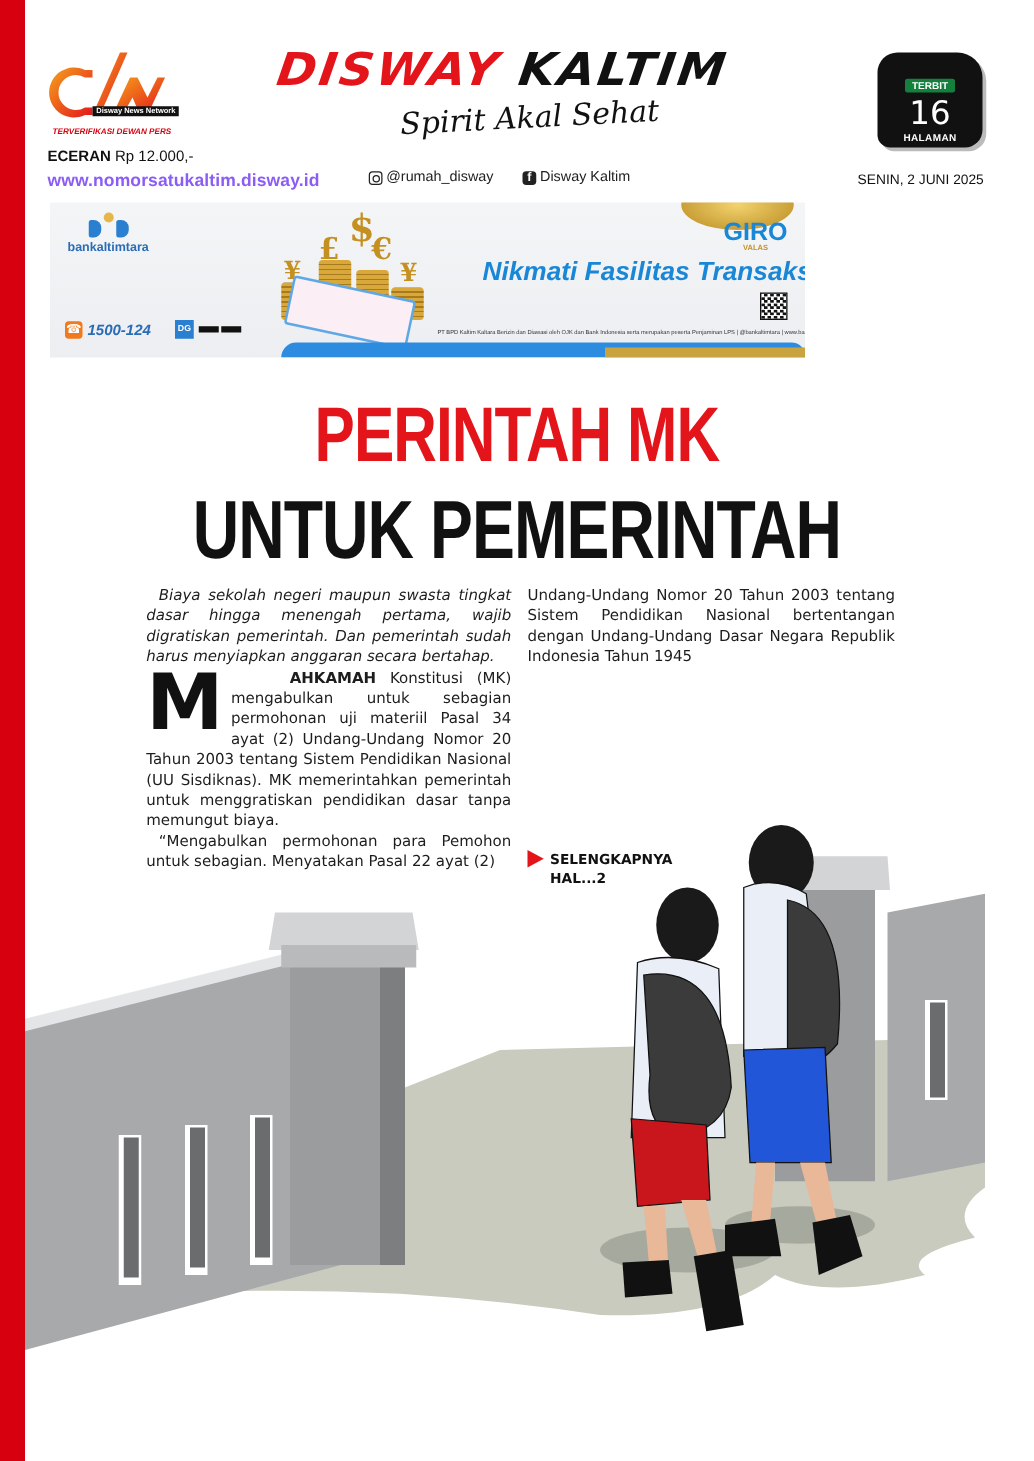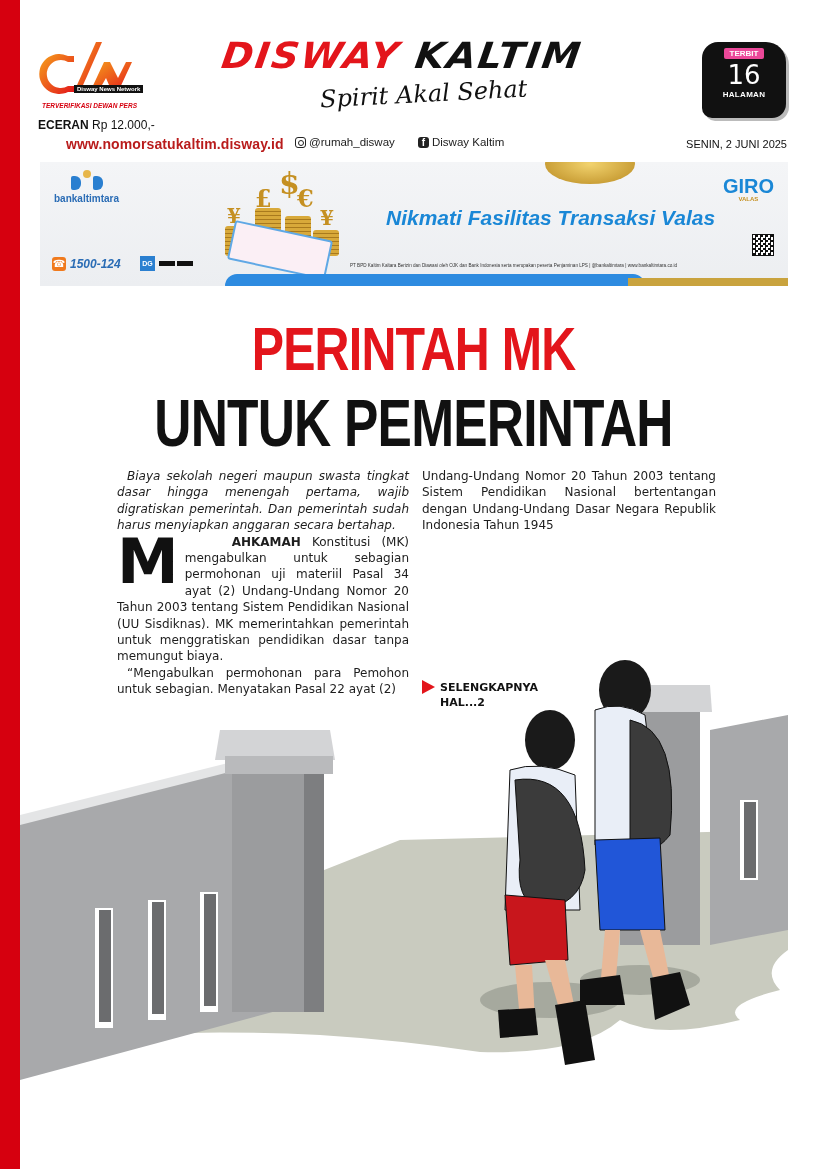--- a/index.html
+++ b/index.html
@@ -7,41 +7,41 @@
   body { position: relative; font-family: "Liberation Sans", sans-serif; color: #1a1a1a; }
 
   .red-bar { position: absolute; left: 0; top: 0; width: 20px; height: 1169px; background: #d6000f; }
 
   
   .logo { position: absolute; left: 38px; top: 38px; width: 100px; height: 80px; }
   .logo-network { position: absolute; left: 74px; top: 85px; background: #111; color: #fff; font-size: 6px; font-weight: bold; padding: 1px 3px; white-space: nowrap; }
   .logo-verified { position: absolute; left: 42px; top: 102px; color: #d6000f; font-size: 6.5px; font-style: italic; font-weight: bold; white-space: nowrap; }
   .price { position: absolute; left: 38px; top: 118px; font-size: 12px; color: #111; }
   .price b { font-weight: bold; }
-  .website { position: absolute; left: 38px; top: 136px; font-size: 14px; font-weight: bold; color: #b91c1c; letter-spacing: 0.1px; margin-left: 28px; }
+  .website { position: absolute; left: 38px; top: 136px; font-size: 14px; font-weight: bold; color: #8b5cf6; letter-spacing: 0.1px; }
 
   .title { position: absolute; left: 222px; top: 34px; font-family: "DejaVu Sans", sans-serif; font-weight: bold; font-style: italic; font-size: 38px; letter-spacing: 2px; transform: skewX(-8deg) scaleY(0.95); white-space: nowrap; }
   .title .red { color: #e3151b; }
   .title .black { color: #111; }
   .tagline { position: absolute; left: 320px; top: 80px; font-family: "DejaVu Serif", serif; font-style: italic; font-size: 24px; color: #111; transform: rotate(-3deg); white-space: nowrap; }
 
   .social { position: absolute; top: 136px; font-size: 11.5px; color: #222; display: flex; align-items: center; gap: 3px; }
   .social .ico { display: inline-block; width: 11px; height: 11px; border-radius: 3px; border: 1.6px solid #222; position: relative; }
   .social .ico.ig::after { content: ""; position: absolute; left: 2px; top: 2px; width: 4px; height: 4px; border: 1.2px solid #222; border-radius: 50%; }
   .social .ico.fb { background: #222; border: none; color: #fff; font-size: 10px; font-weight: bold; text-align: center; line-height: 12px; }
 
   .badge { position: absolute; left: 702px; top: 42px; width: 84px; height: 76px; background: #111; border-radius: 16px 20px 14px 10px; box-shadow: 3px 3px 0 #bbb; text-align: center; color: #fff; }
-  .badge .terbit { display: inline-block; margin-top: 6px; background: #ec4899; color: #fff; font-size: 8px; font-weight: bold; padding: 1px 6px; border-radius: 2px; }
+  .badge .terbit { display: inline-block; margin-top: 21px; background: #15803d; color: #fff; font-size: 8px; font-weight: bold; padding: 1px 6px; border-radius: 2px; }
   .badge .num { font-size: 26px; font-weight: normal; line-height: 30px; font-family: "DejaVu Sans", sans-serif; }
   .badge .hal { font-size: 8px; font-weight: bold; letter-spacing: 0.3px; }
   .date { position: absolute; right: 40px; top: 138px; font-size: 11px; color: #111; }
   .date b { font-weight: normal; }
 
   
-  .ad { position: absolute; left: 40px; top: 162px; width: 748px; height: 124px; background: linear-gradient(180deg, #f4f5f7 0%, #eceef1 100%); overflow: hidden; }
+  .ad { position: absolute; left: 40px; top: 162px; width: 604px; height: 124px; background: linear-gradient(180deg, #f4f5f7 0%, #eceef1 100%); overflow: hidden; }
   .ad .bank-logo { position: absolute; left: 14px; top: 14px; text-align: center; }
   .ad .bank-logo .mark { display: flex; justify-content: center; gap: 2px; margin-bottom: 3px; }
   .ad .bank-logo .mark span { width: 10px; height: 14px; background: #2a7fd0; border-radius: 2px 6px 6px 2px; }
   .ad .bank-logo .mark span.y { background: #e7b64a; width: 8px; height: 8px; border-radius: 50%; margin-top: -6px; }
   .ad .bank-name { font-size: 10px; color: #2a6cb5; font-weight: bold; }
   .ad .callcenter { position: absolute; left: 12px; top: 95px; display: flex; align-items: center; gap: 4px; }
   .ad .callcenter .phone { width: 14px; height: 14px; background: #f07a1d; border-radius: 3px; color: #fff; font-size: 10px; text-align: center; line-height: 14px; }
   .ad .callcenter .num { font-size: 12px; font-weight: bold; font-style: italic; color: #2a6cb5; }
   .ad .app { position: absolute; left: 100px; top: 94px; display: flex; gap: 4px; align-items: center; }
   .ad .app .dg { width: 15px; height: 15px; background: #2a7fd0; color: #fff; font-size: 7px; font-weight: bold; text-align: center; line-height: 15px; }

